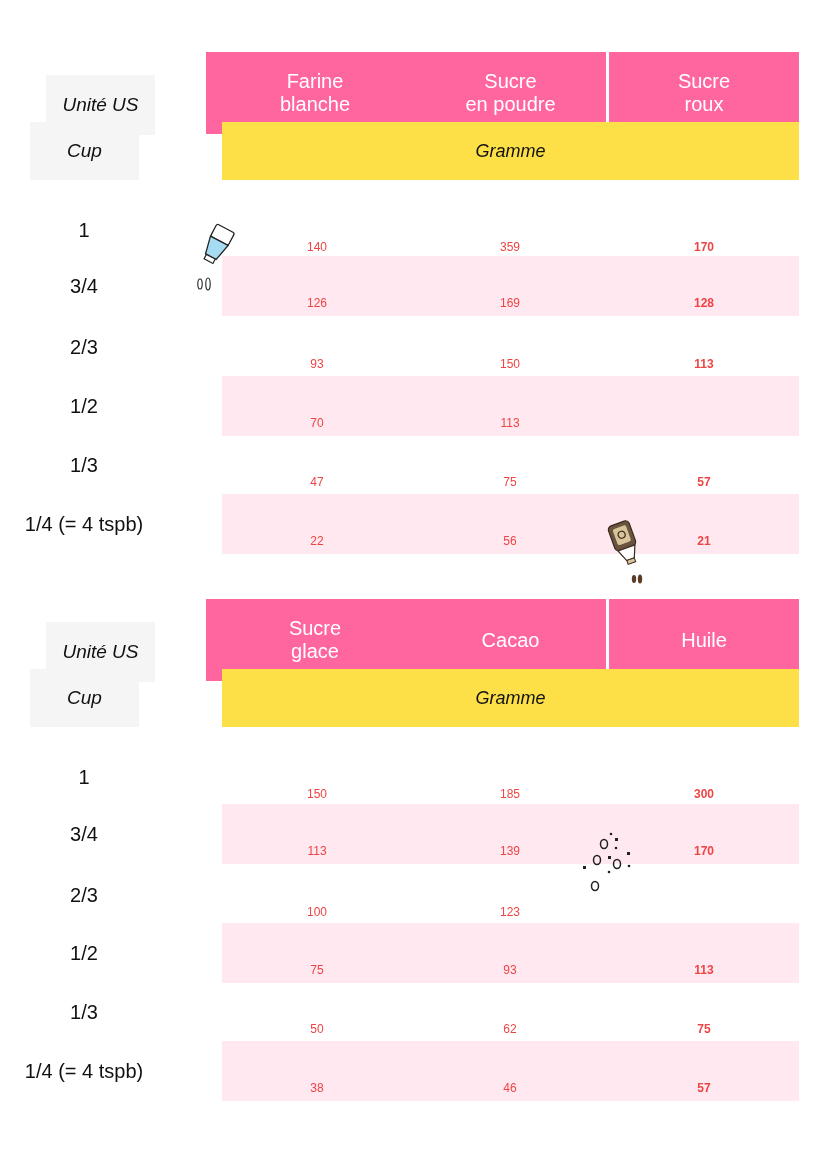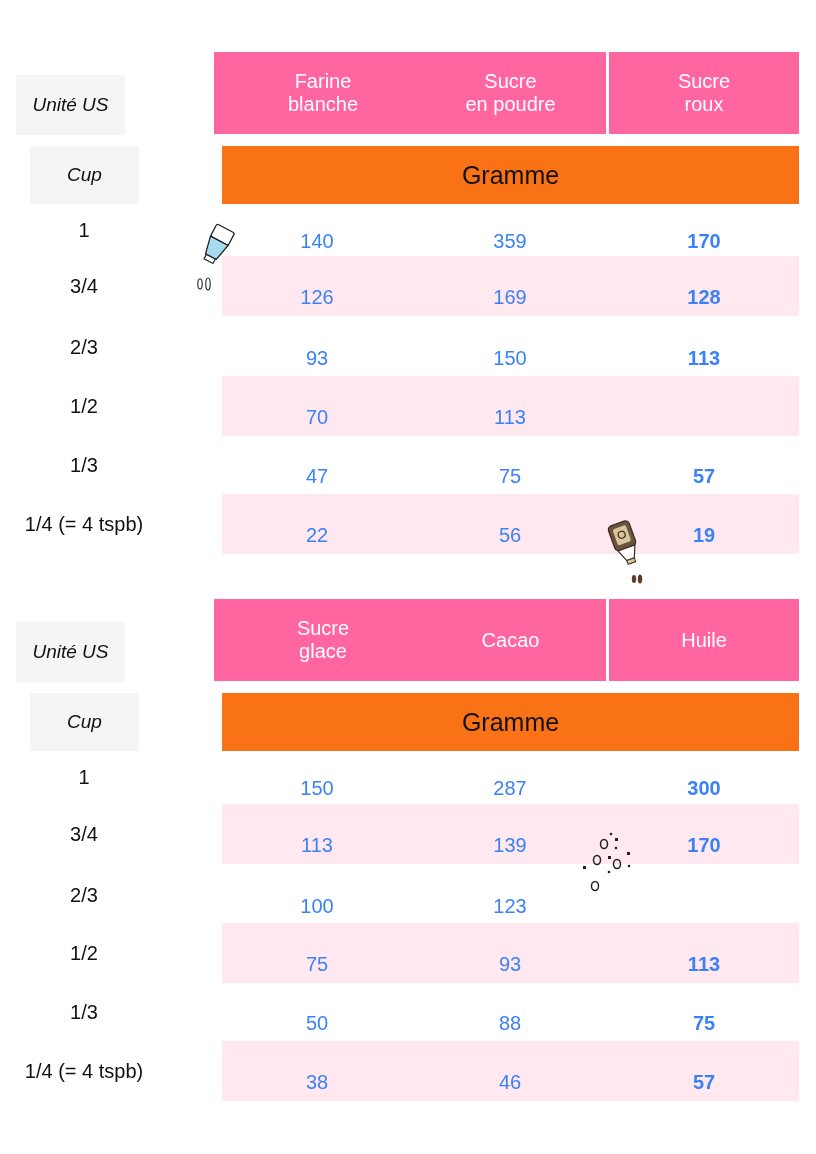--- a/index.html
+++ b/index.html
@@ -5,55 +5,55 @@
     * { box-sizing: border-box; margin: 0; padding: 0; }
     html, body { width: 816px; height: 1154px; background: #ffffff; }
     body { position: relative; font-family: "Liberation Sans", "DejaVu Sans", sans-serif; color: #1a1a1a; overflow: hidden; }
 
     .table { position: absolute; left: 0; width: 816px; }
     .t1 { top: 52px; }
     .t2 { top: 599px; }
 
     .hdr-row { position: absolute; left: 0; top: 0; width: 816px; height: 83px; }
     .unit-lbl {
-      position: absolute; left: 16px; top: 23px; width: 109px; height: 60px;
+      position: absolute; left: 46px; top: 23px; width: 109px; height: 60px;
       background: #f5f5f5; display: flex; align-items: center; justify-content: center;
       font-style: italic; font-size: 19px; color: #111;
     }
     .hdr-cell {
       position: absolute; top: 0; height: 82px; background: #ff659f; color: #fff;
       display: flex; align-items: center; justify-content: center; text-align: center;
       font-size: 20px; line-height: 23px; white-space: pre-line;
     }
-    .h0 { left: 214px; width: 218px; }
+    .h0 { left: 206px; width: 218px; }
     .h1 { left: 415px; width: 191px; }
     .h2 { left: 609px; width: 190px; }
 
-    .sub-row { position: absolute; left: 0; top: 94px; width: 730px; height: 58px; }
+    .sub-row { position: absolute; left: 0; top: 70px; width: 730px; height: 58px; }
     .cup-lbl {
       position: absolute; left: 30px; top: 0; width: 109px; height: 58px;
       background: #f5f5f5; display: flex; align-items: center; justify-content: center;
       font-style: italic; font-size: 19px; color: #111;
     }
     .gramme {
       position: absolute; left: 222px; top: 0; width: 577px; height: 58px;
-      background: #f97316; display: flex; align-items: center; justify-content: center;
-      font-size: 25px; color: #111;
+      background: #fde047; display: flex; align-items: center; justify-content: center;
+      font-style: italic; font-size: 18px; color: #111;
     }
 
     .row { position: absolute; left: 0; width: 816px; height: 60px; }
     .row .bg { position: absolute; left: 222px; top: 0; width: 577px; height: 60px; }
     .row.alt .bg { background: #ffe8f0; }
     .row .lbl {
       position: absolute; left: 0; width: 168px; top: 0; height: 60px;
       display: flex; align-items: center; justify-content: center; font-size: 20px; color: #111;
     }
     .row .v {
-      position: absolute; top: 11px; height: 60px; width: 190px;
-      display: flex; align-items: center; justify-content: center; font-size: 20px; color: #3b82f6;
+      position: absolute; top: 17px; height: 60px; width: 190px;
+      display: flex; align-items: center; justify-content: center; font-size: 12px; color: #ef4444;
     }
     .row .v0 { left: 222px; }
     .row .v1 { left: 415px; }
     .row .v2 { left: 609px; font-weight: bold; }
 
     .deco { position: absolute; }
   </style>
 </head>
 <body>
 
@@ -103,41 +103,41 @@
     <div class="lbl">1/3</div>
     <div class="v v0">47</div>
     <div class="v v1">75</div>
     <div class="v v2">57</div>
   </div>
   <div class="row alt" style="top:442px">
     <div class="bg"></div>
     <div class="lbl">1/4 (= 4 tspb)</div>
     <div class="v v0">22</div>
     <div class="v v1">56</div>
-    <div class="v v2">19</div>
+    <div class="v v2">21</div>
   </div>
 </div>
 
 <div class="table t2">
   <div class="hdr-row">
     <div class="unit-lbl">Unité US</div>
     <div class="hdr-cell h0">Sucre
 glace</div>
     <div class="hdr-cell h1">Cacao</div>
     <div class="hdr-cell h2">Huile</div>
   </div>
   <div class="sub-row">
     <div class="cup-lbl">Cup</div>
     <div class="gramme">Gramme</div>
   </div>
   <div class="row" style="top:148px">
     <div class="bg"></div>
     <div class="lbl">1</div>
     <div class="v v0">150</div>
-    <div class="v v1">287</div>
+    <div class="v v1">185</div>
     <div class="v v2">300</div>
   </div>
   <div class="row alt" style="top:205px">
     <div class="bg"></div>
     <div class="lbl">3/4</div>
     <div class="v v0">113</div>
     <div class="v v1">139</div>
     <div class="v v2">170</div>
   </div>
   <div class="row" style="top:266px">
@@ -150,21 +150,21 @@
     <div class="bg"></div>
     <div class="lbl">1/2</div>
     <div class="v v0">75</div>
     <div class="v v1">93</div>
     <div class="v v2">113</div>
   </div>
   <div class="row" style="top:383px">
     <div class="bg"></div>
     <div class="lbl">1/3</div>
     <div class="v v0">50</div>
-    <div class="v v1">88</div>
+    <div class="v v1">62</div>
     <div class="v v2">75</div>
   </div>
   <div class="row alt" style="top:442px">
     <div class="bg"></div>
     <div class="lbl">1/4 (= 4 tspb)</div>
     <div class="v v0">38</div>
     <div class="v v1">46</div>
     <div class="v v2">57</div>
   </div>
 </div>

